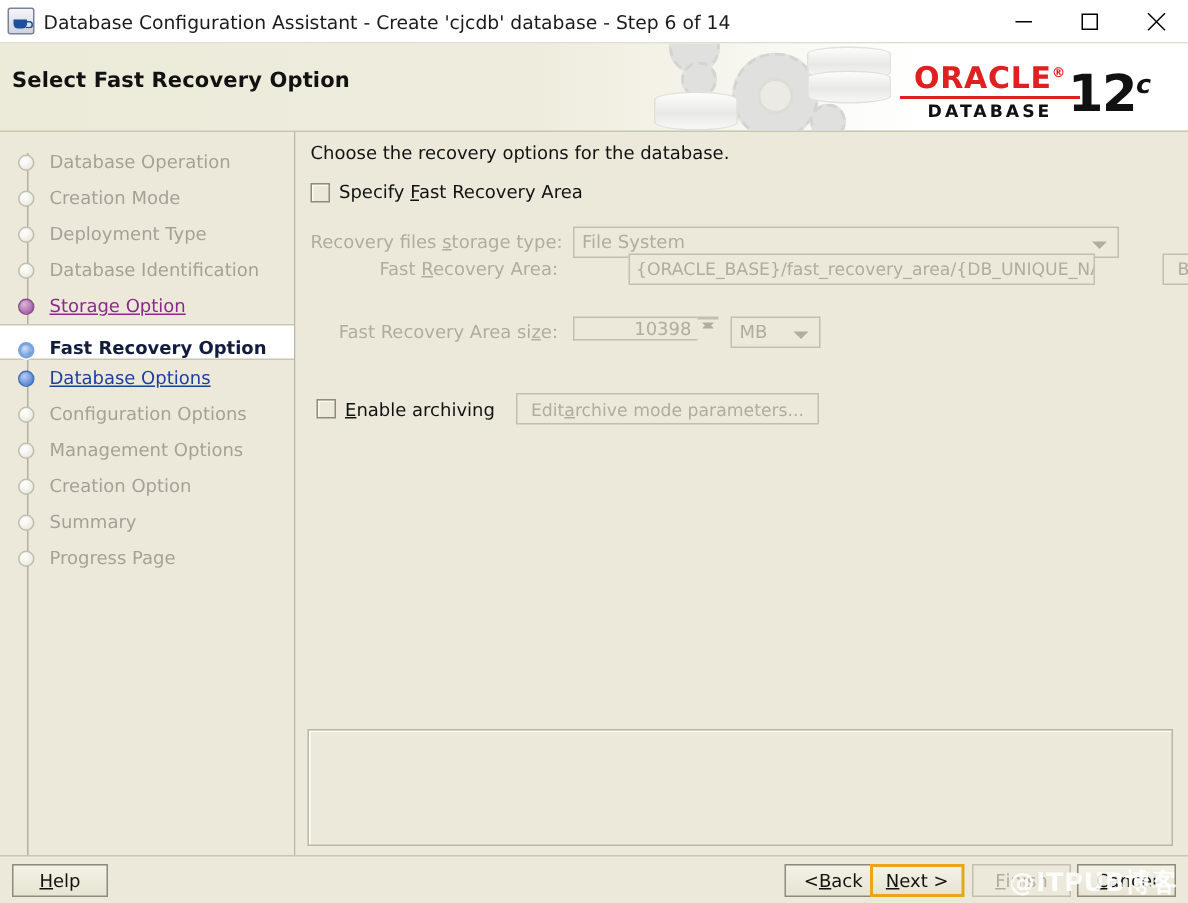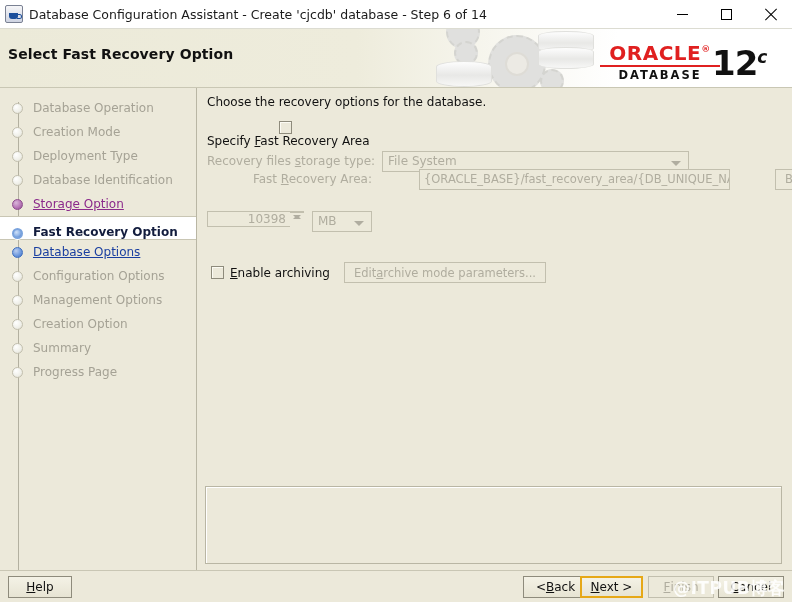--- a/index.html
+++ b/index.html
@@ -298,21 +298,21 @@
     left: 10px;
     top: 7px;
     font-size: 12px;
     color: #111;
   }
   .chk-row {
     position: absolute;
     display: flex;
     align-items: center;
   }
-  .chk-row.specify { left: 10px; top: 33px; flex-direction: column; }
+  .chk-row.specify { left: 10px; top: 33px; }
   .chk-row.archiving { left: 14px; top: 174px; }
   .checkbox {
     width: 13px; height: 13px;
     background: #ece9da;
     border: 1px solid #8e8b7c;
     box-shadow: inset 1px 1px 0 #fcfbf3;
     box-sizing: border-box;
     margin-right: 6px;
     flex: 0 0 auto;
   }
@@ -360,21 +360,21 @@
   }
   .combo .arrow {
     position: absolute;
     right: 7px;
     top: 9px;
     width: 0; height: 0;
     border-left: 5px solid transparent;
     border-right: 5px solid transparent;
     border-top: 5px solid #b0ada0;
   }
-  .combo.storage { width: 307px; }
+  .combo.storage { width: 364px; }
   .combo.units { width: 60px; }
 
   .textinput {
     height: 21px;
     width: 311px;
     background: #ece9da;
     border: 1px solid #c2bfae;
     box-sizing: border-box;
     display: flex;
     align-items: center;
@@ -631,20 +631,21 @@
         <span class="val">{ORACLE_BASE}/fast_recovery_area/{DB_UNIQUE_NAME}</span>
       </span>
       <span class="btn-disabled browse-btn">
           <span>Bro</span>
           <u class="mn">w</u>
           <span>se...</span>
         </span>
     </div>
 
     <div class="field-row r3">
+      <span class="field-label"><span>Fast Recovery Area si</span><u class="mn">z</u><span>e:</span></span>
       <span class="spinner">
         <span class="sp-field">10398</span>
         <span class="sp-btns">
           <span class="sp-up"></span>
           <span class="sp-dn"></span>
         </span>
       </span>
       <span class="combo units units-wrap">
         <span class="val">MB</span>
         <span class="arrow"></span>

